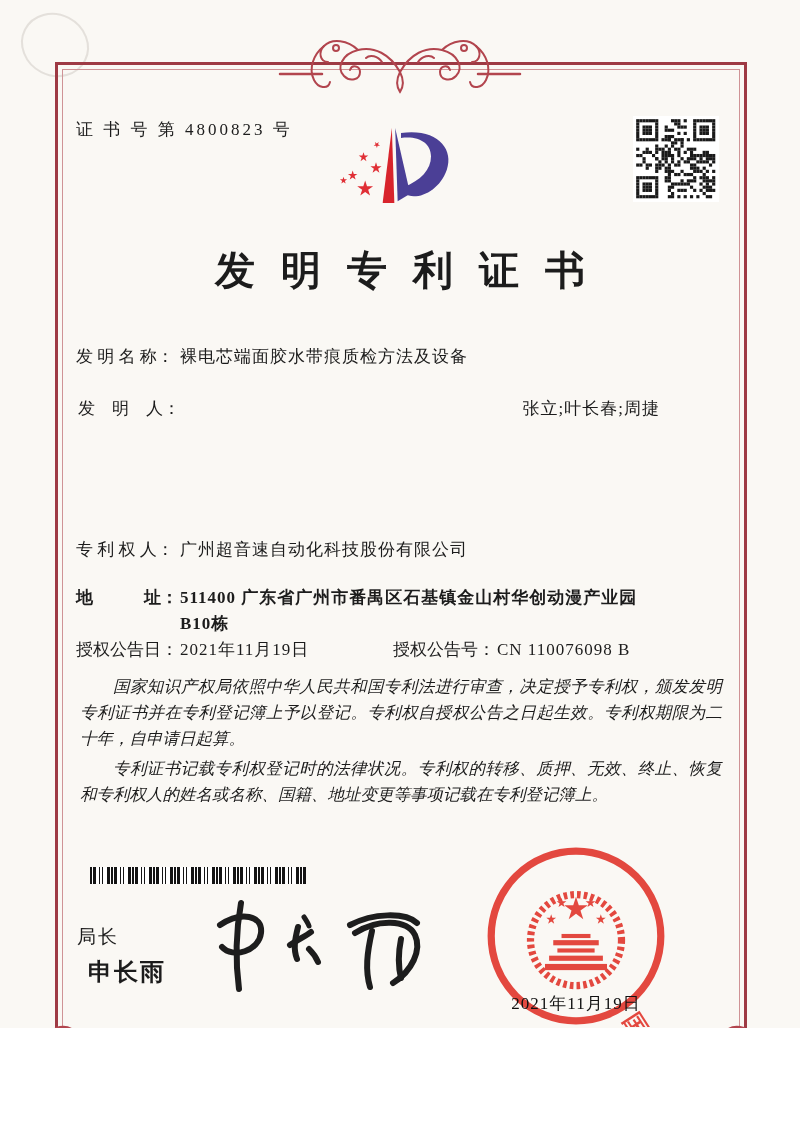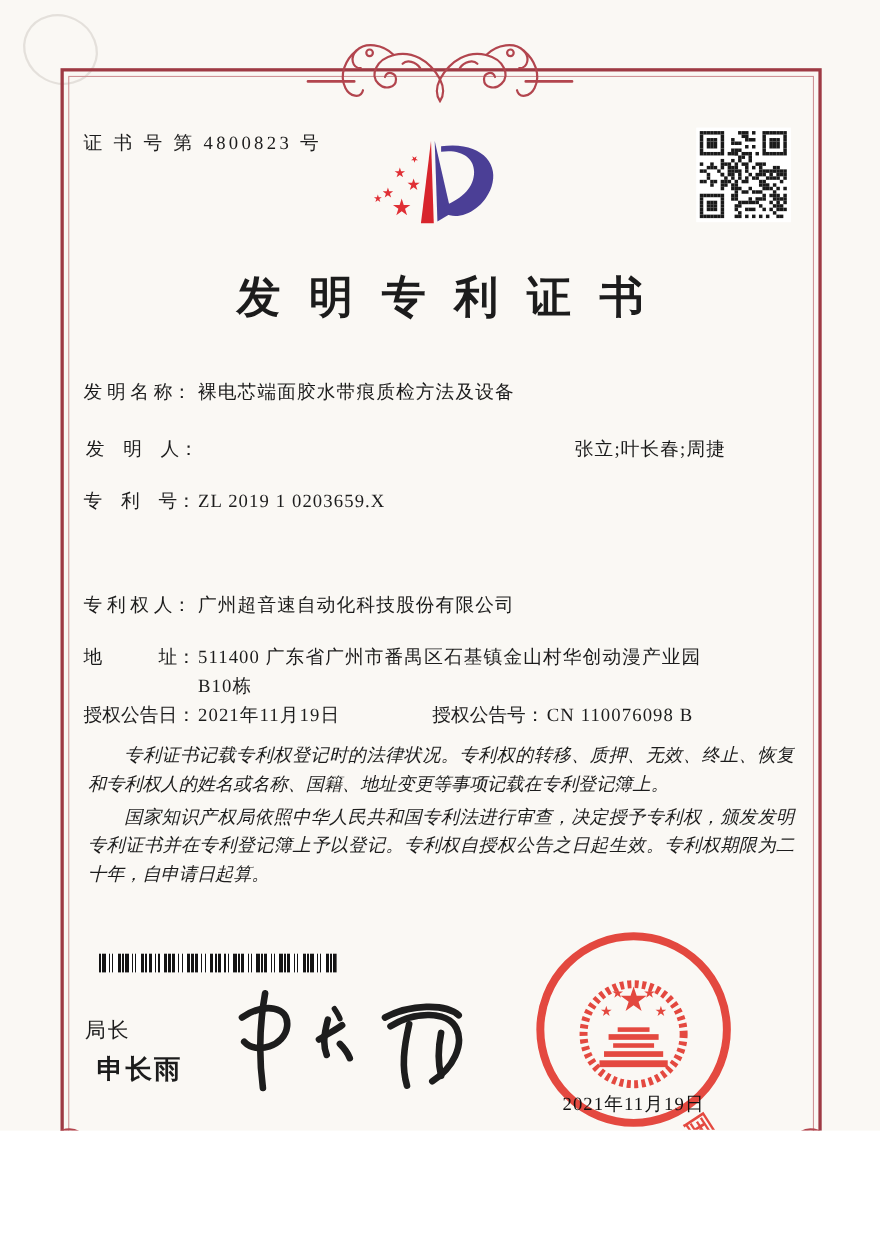--- a/index.html
+++ b/index.html
@@ -43,21 +43,21 @@
   }
   
   .field{position:absolute;left:76px;font-size:17px;line-height:26px;}
   .field .flabel{display:inline-block;width:104px;vertical-align:top;}
   .field .fvalue{display:inline-block;width:480px;vertical-align:top;letter-spacing:1px;}
   .row-name{top:344px;}
   .row-inventors{top:396px;text-align:right;}
   .row-patentno{top:443px;}
   .row-filing{top:490px;}
   .row-patentee{top:537px;}
-  .row-address{top:585px;}
+  .row-address{top:585px;font-weight:bold;}
   .row-grantdate{top:637px;}
   .row-grantno{top:637px;left:393px;}
   .row-grantno .fvalue{width:240px;}
   
   .body-text{
     position:absolute;left:80px;top:674px;width:642px;
     font-size:16.5px;line-height:26px;text-align:justify;
     font-style:italic;
   }
   .body-text p{margin:0 0 4px 0;text-indent:2em;}
@@ -455,39 +455,36 @@
     </svg>
 
   <div class="title">发明专利证书</div>
 
   <div class="field row-name">
     <span class="flabel">发 明 名 称：</span><span class="fvalue">裸电芯端面胶水带痕质检方法及设备</span>
   </div>
   <div class="field row-inventors">
     <span class="flabel">发　明　人：</span><span class="fvalue">张立;叶长春;周捷</span>
   </div>
-  <div class="field row-patentno">
-    <span class="flabel">专　利　号：</span><span class="fvalue">ZL 2019 1 0203659.X</span>
-  </div>
   <div class="field row-patentee">
     <span class="flabel">专 利 权 人：</span><span class="fvalue">广州超音速自动化科技股份有限公司</span>
   </div>
   <div class="field row-address">
     <span class="flabel">地　　　址：</span><span class="fvalue">511400 广东省广州市番禺区石基镇金山村华创动漫产业园B10栋</span>
   </div>
   <div class="field row-grantdate">
     <span class="flabel">授权公告日：</span><span class="fvalue">2021年11月19日</span>
   </div>
   <div class="field row-grantno">
     <span class="flabel">授权公告号：</span><span class="fvalue">CN 110076098 B</span>
   </div>
 
   <div class="body-text">
+    <p>国家知识产权局依照中华人民共和国专利法进行审查，决定授予专利权，颁发发明专利证书并在专利登记簿上予以登记。专利权自授权公告之日起生效。专利权期限为二十年，自申请日起算。</p>
     <p>专利证书记载专利权登记时的法律状况。专利权的转移、质押、无效、终止、恢复和专利权人的姓名或名称、国籍、地址变更等事项记载在专利登记簿上。</p>
-    <p>国家知识产权局依照中华人民共和国专利法进行审查，决定授予专利权，颁发发明专利证书并在专利登记簿上予以登记。专利权自授权公告之日起生效。专利权期限为二十年，自申请日起算。</p>
   </div>
 
   <div class="barcode"></div>
 
   <div class="director-title">局长</div>
   <div class="director-name">申长雨</div>
 
   <svg class="signature" viewBox="0 0 238 104">
     <g fill="none" stroke="#1d1d1d" stroke-width="6" stroke-linecap="round" stroke-linejoin="round">
       <path d="M36,10 C31,38 30,66 34,96"></path>

